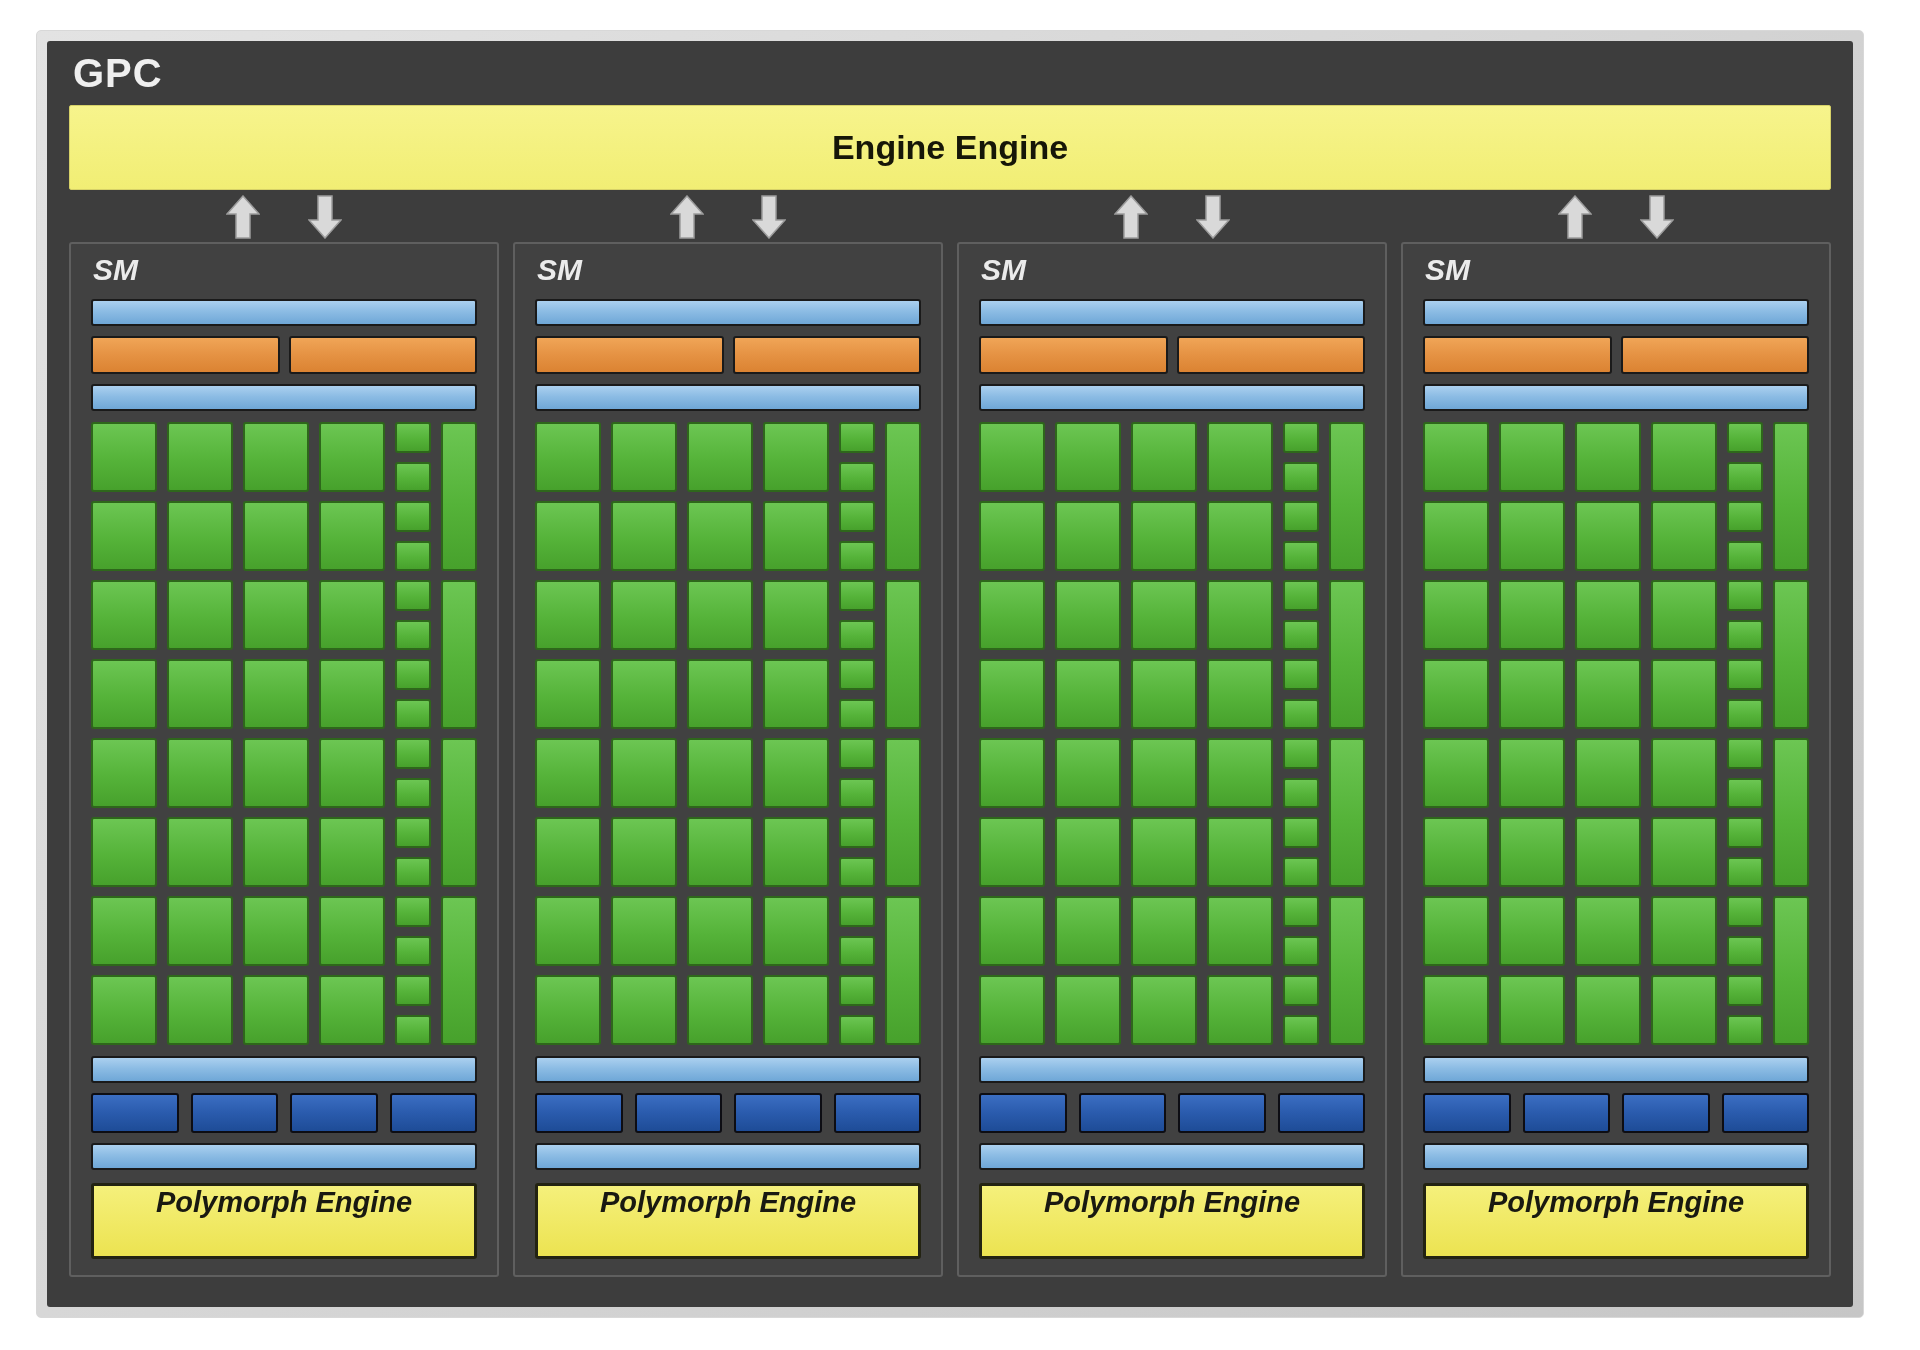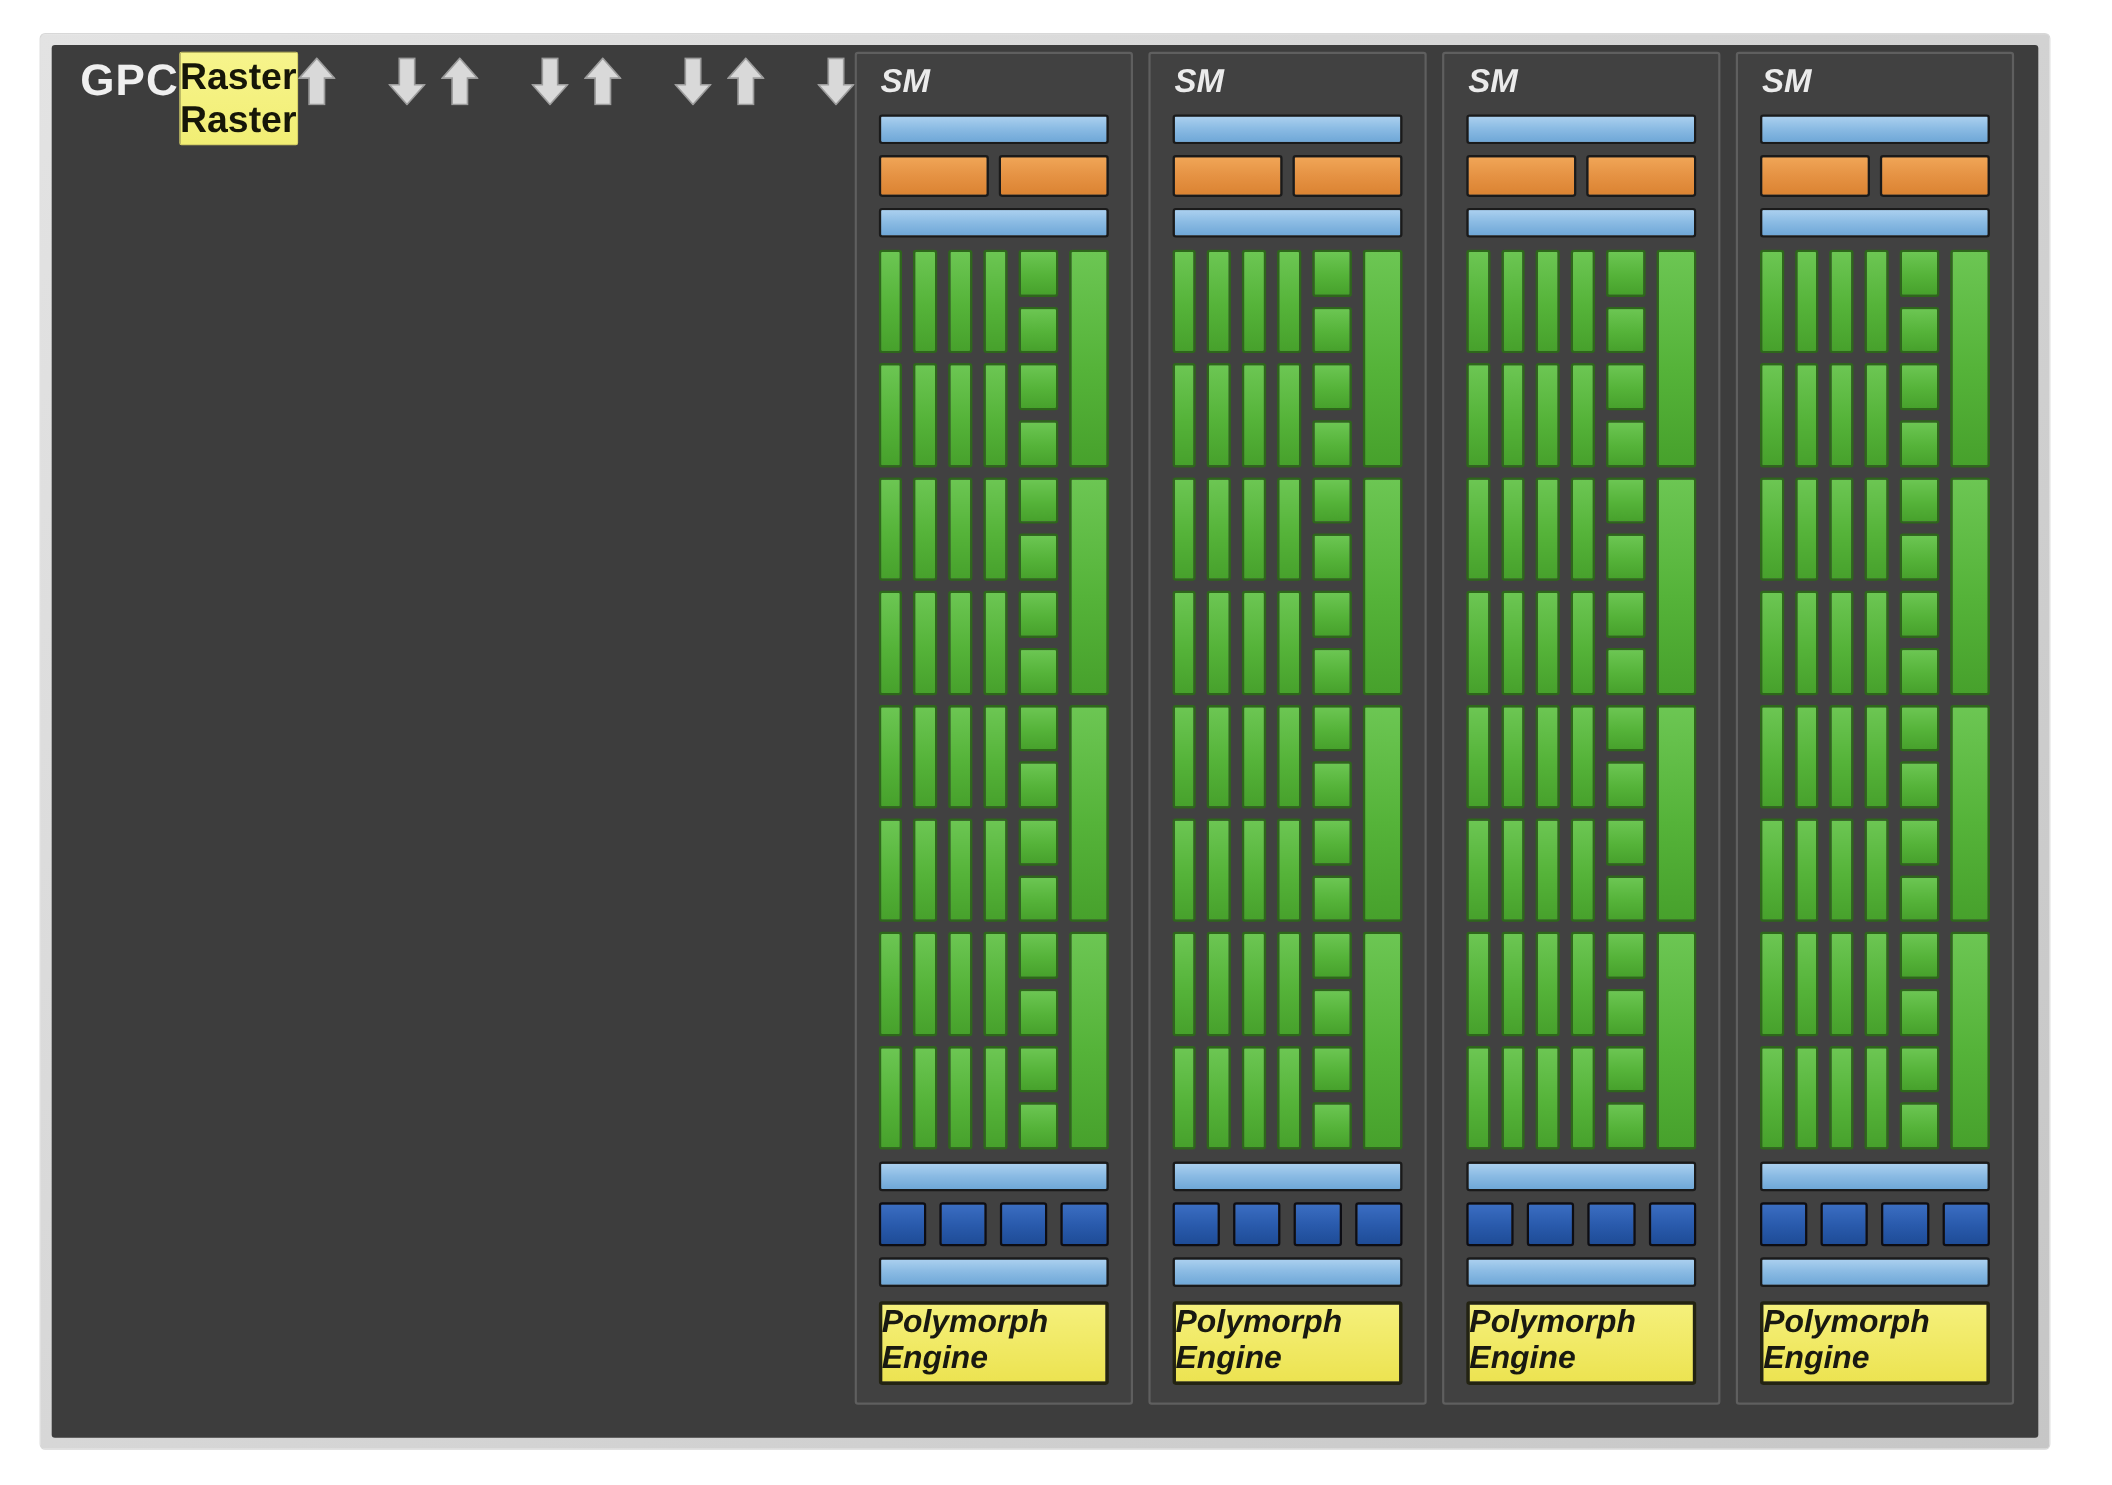--- a/index.html
+++ b/index.html
@@ -19,21 +19,21 @@
     border: 1px solid #d8d8d8;
     border-radius: 5px;
     padding: 10px;
   }
   .gpc {
     width: 100%; height: 100%;
     background: #3d3d3d;
     border-radius: 3px;
     padding: 6px 22px 30px 22px;
     display: flex;
-    flex-direction: row;
+    flex-direction: column;
   }
   .gpc-title {
     color: #efefef;
     font-size: 40px;
     font-weight: bold;
     letter-spacing: 1px;
     padding: 4px 0 10px 4px;
     line-height: 1.1;
   }
   .raster-engine {
@@ -150,21 +150,21 @@
   }
 </style>
 </head>
 <body>
 
 <div class="gpc-frame">
   <div class="gpc">
     <div class="gpc-title">GPC</div>
 
     <div class="raster-engine">
-      <span>Raster Raster</span>
+      <span>Engine Engine</span>
     </div>
 
     <div class="arrows-row">
         <div class="arrow-group">
           <svg width="34" height="44" viewBox="0 0 34 44">
             <path d="M17 1 L33 19 L24 19 L24 43 L10 43 L10 19 L1 19 Z" fill="#d9d9d9" stroke="#9c9c9c" stroke-width="1.5"></path>
           </svg>
           <svg width="34" height="44" viewBox="0 0 34 44">
             <path d="M17 43 L33 25 L24 25 L24 1 L10 1 L10 25 L1 25 Z" fill="#d9d9d9" stroke="#9c9c9c" stroke-width="1.5"></path>
           </svg>

